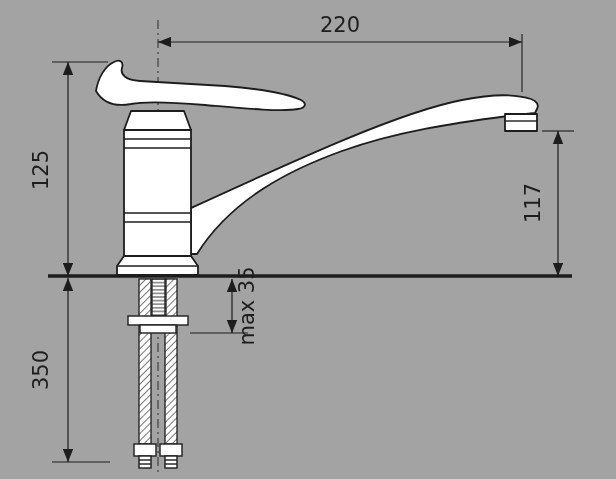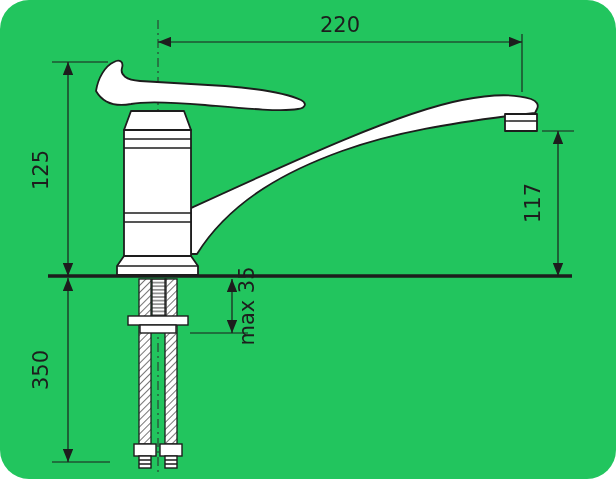--- a/index.html
+++ b/index.html
@@ -4,24 +4,23 @@
 <style>
   html, body {
     margin: 0;
     padding: 0;
     background: #ffffff;
     font-family: "DejaVu Sans", "Liberation Sans", sans-serif;
   }
   .stage {
     width: 616px;
     height: 479px;
-    background: #22c55e;
+    background: #a3a3a3;
     position: relative;
     overflow: hidden;
-    border-radius: 29px;
   }
   svg { display: block; }
   .outline { fill: #ffffff; stroke: #1d1d1d; stroke-width: 1.8; stroke-linejoin: round; }
   .thinline { fill: none; stroke: #1d1d1d; stroke-width: 1.4; }
   .dimline  { fill: none; stroke: #1d1d1d; stroke-width: 1.2; }
   .extline  { fill: none; stroke: #1d1d1d; stroke-width: 1.1; }
   .counter  { stroke: #1d1d1d; stroke-width: 3.6; }
   .cline    { stroke: #2a2a2a; stroke-width: 1; stroke-dasharray: 9 4 2 4; fill: none; }
   .dim-text { font-size: 21px; fill: #1d1d1d; font-family: "DejaVu Sans", "Liberation Sans", sans-serif; }
   .hw-fill  { fill: #ffffff; stroke: #1d1d1d; stroke-width: 1.4; }

